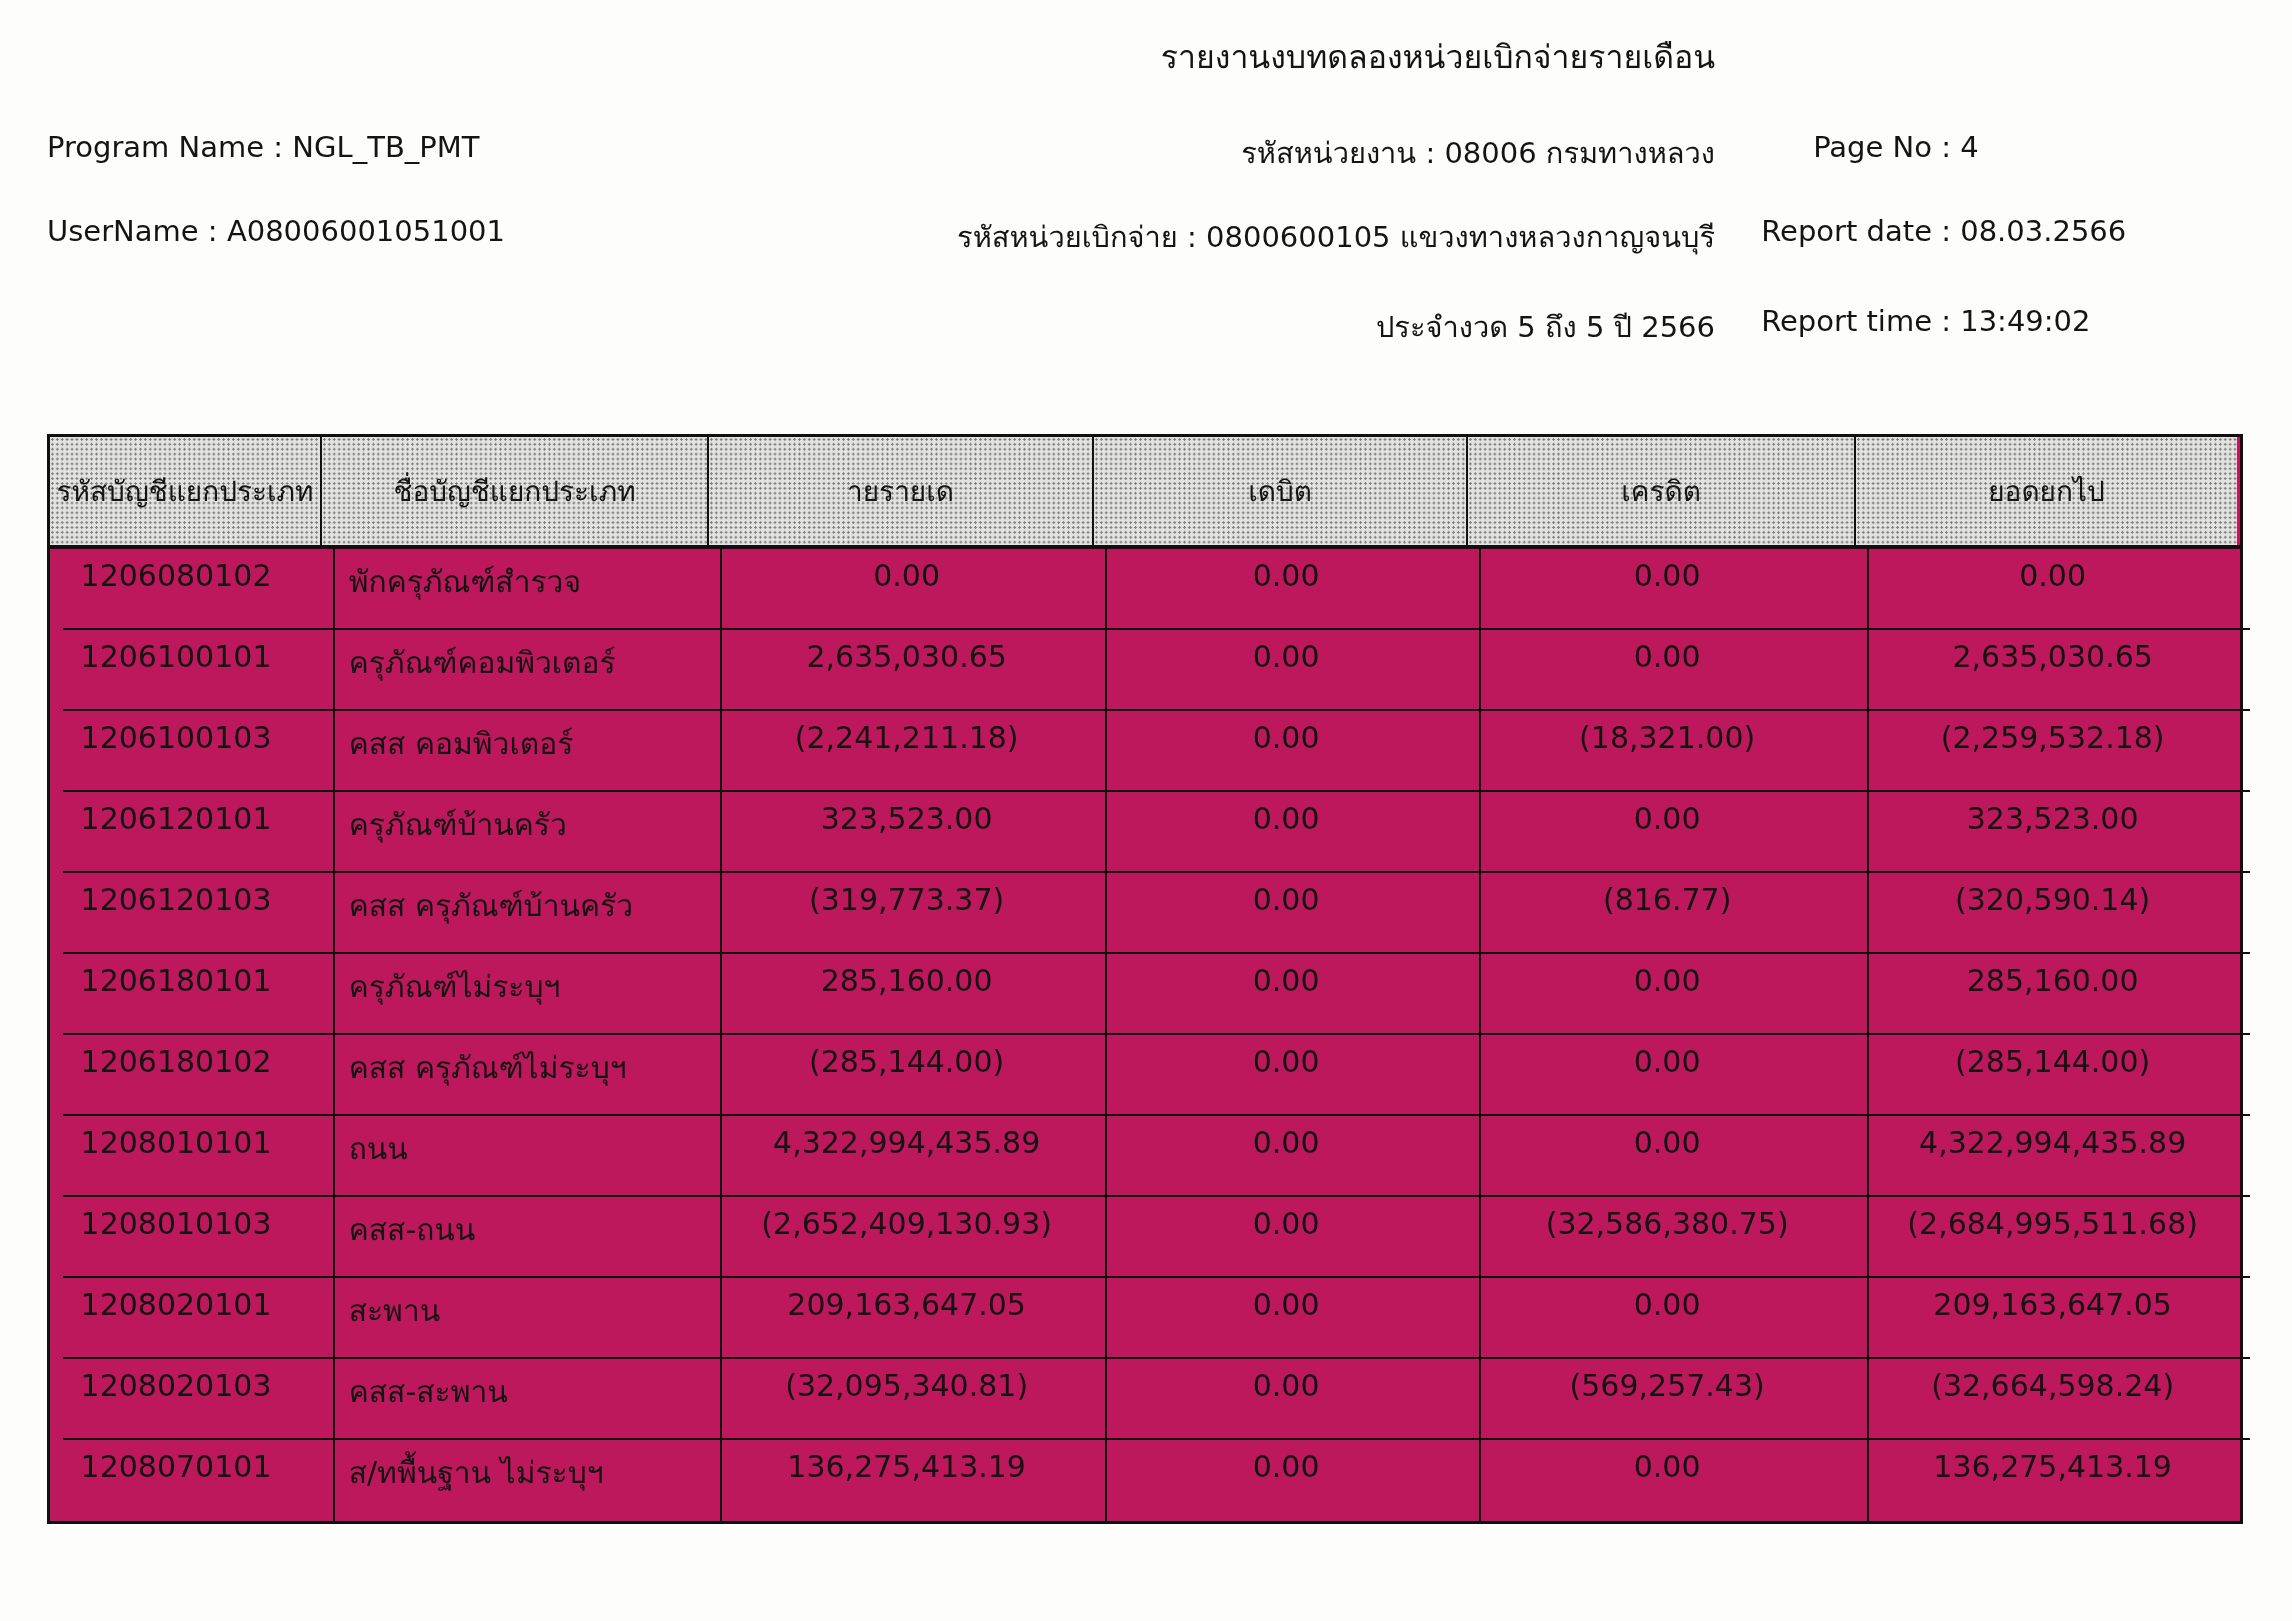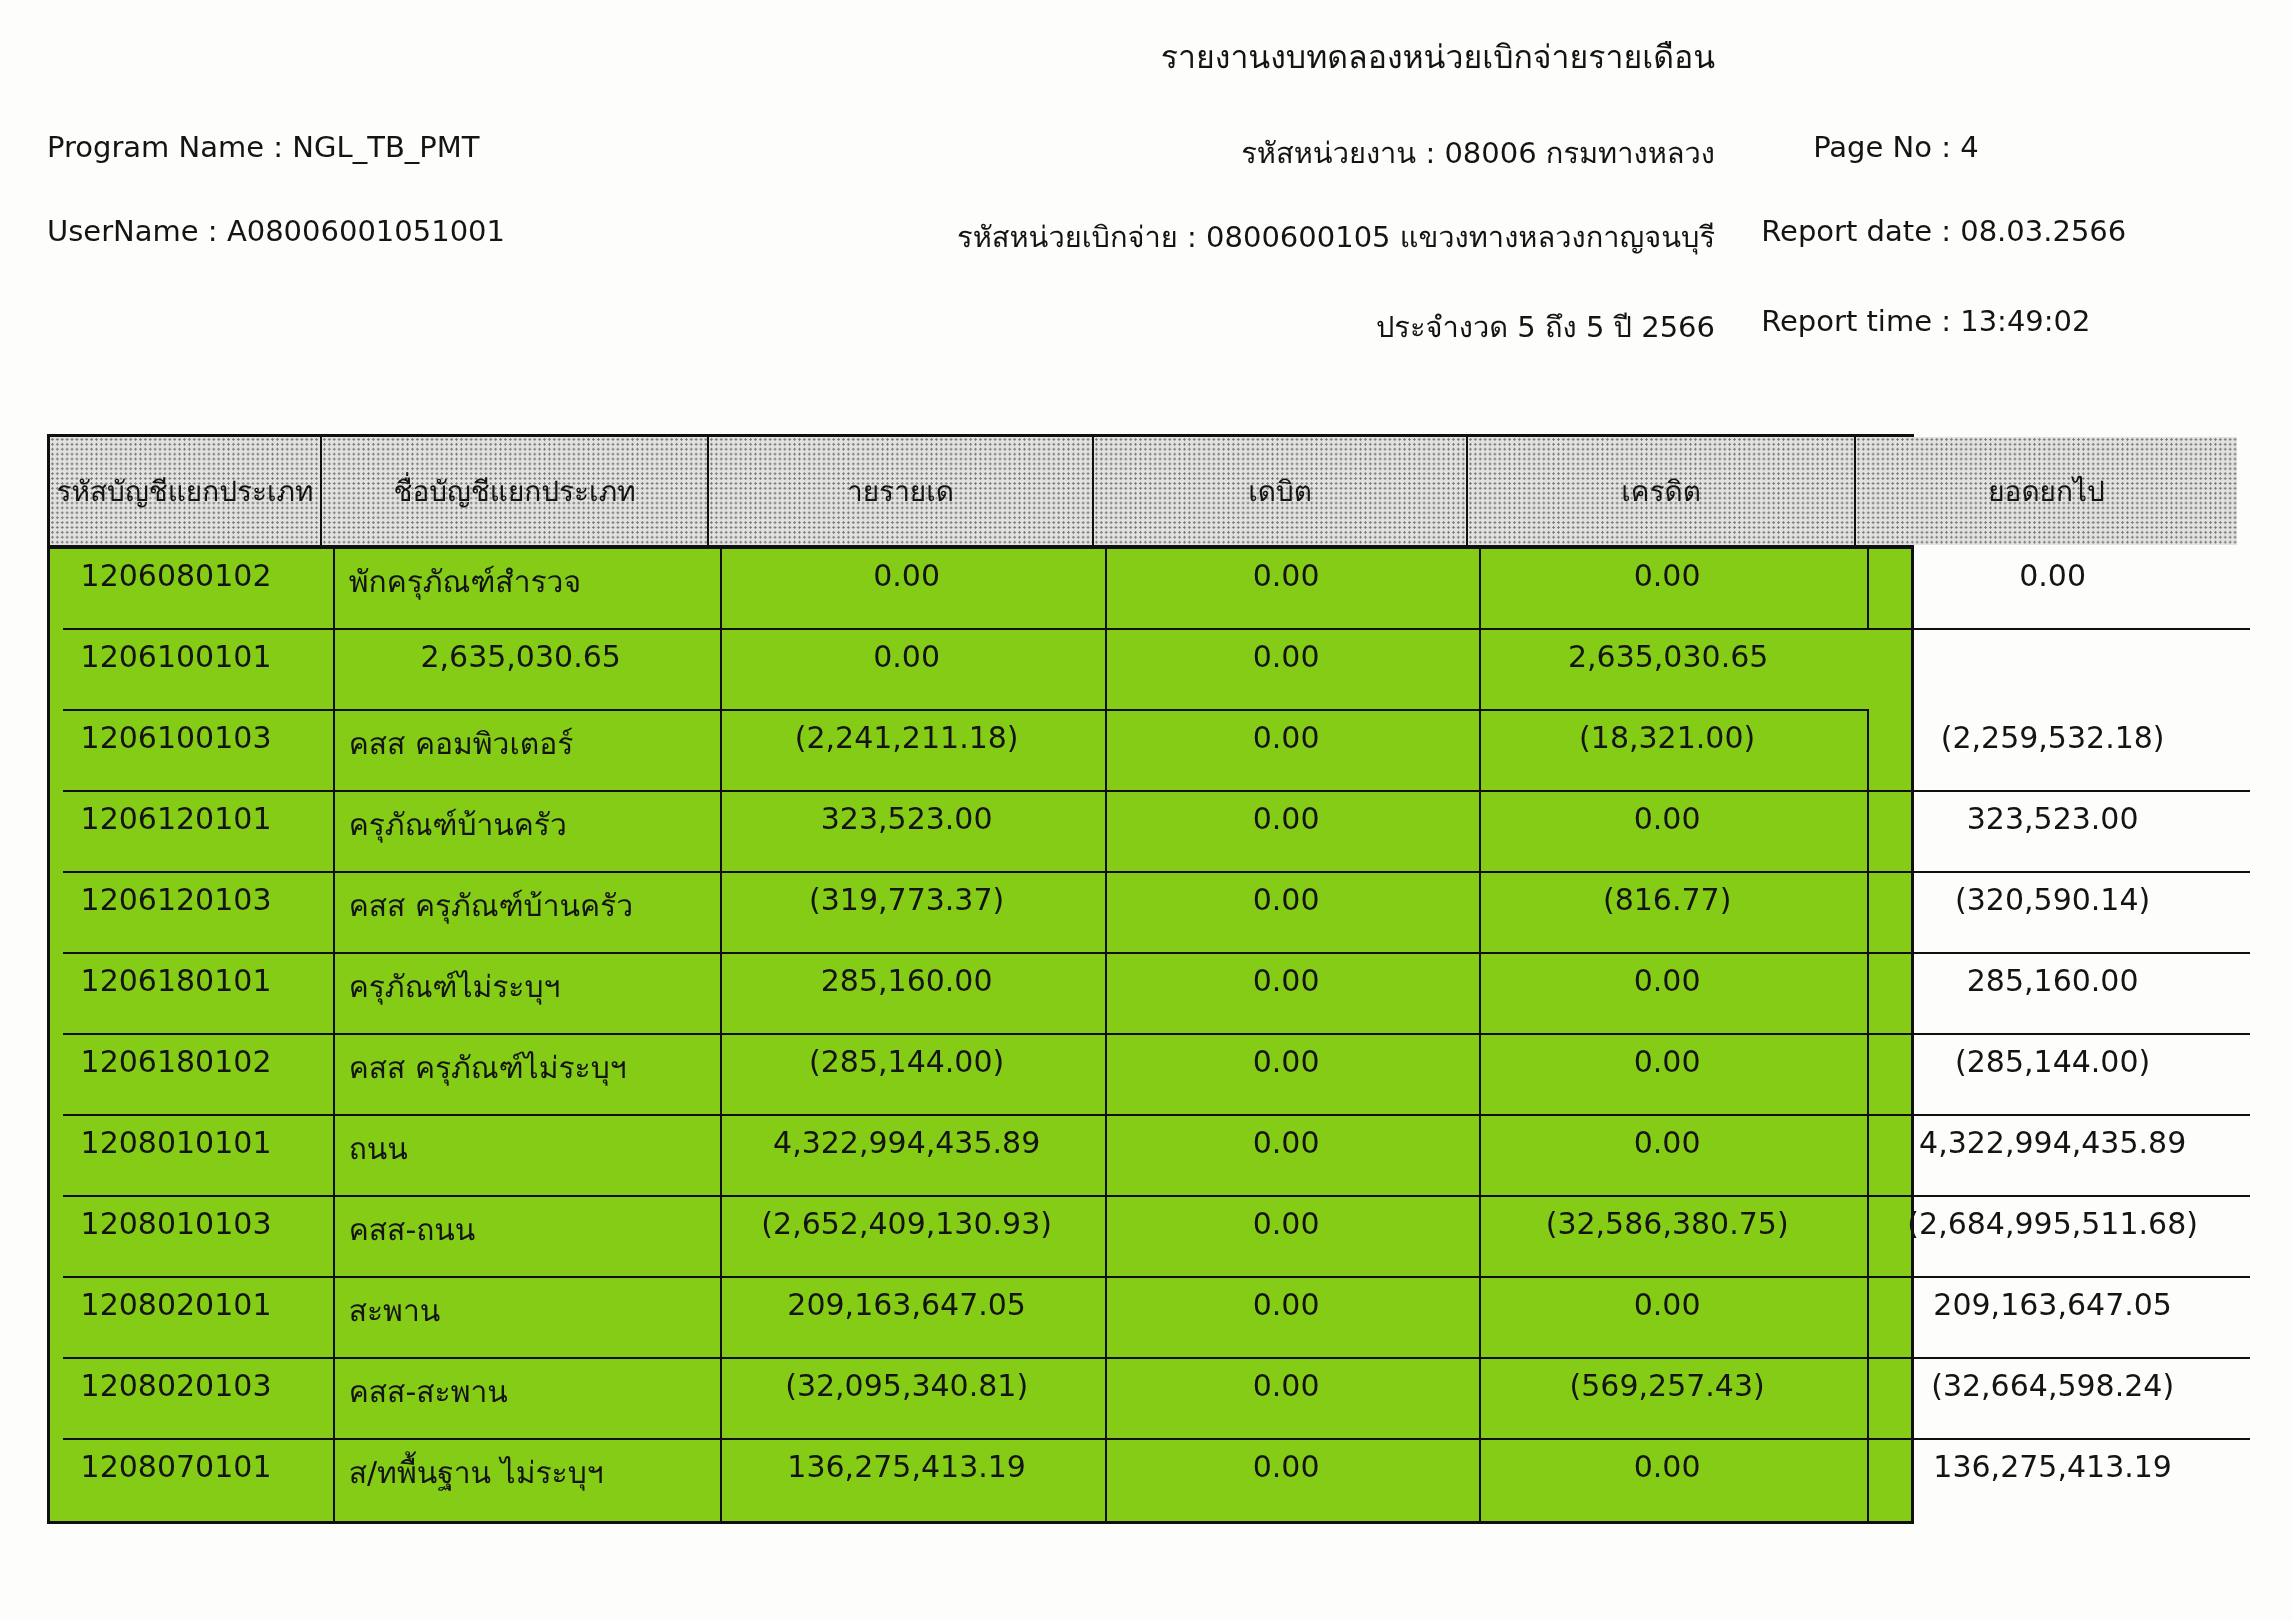--- a/index.html
+++ b/index.html
@@ -22,24 +22,24 @@
   .hdr-left-2 { left: 47px; top: 214px; }
   .hdr-center { left: 637px; width: 1078px; text-align: right; }
   .hc-1 { top: 130px; }
   .hc-2 { top: 214px; }
   .hc-3 { top: 304px; }
   .hdr-right { left: 1743px; }
   .hdr-right .lbl { display: inline-block; width: 208px; }
   .hdr-right .val { display: inline-block; }
 
   .tbl {
-    left: 47px; top: 434px; width: 1867px;
+    left: 47px; top: 434px; width: 2196px;
     border: 3.9px solid #101010;
     box-sizing: border-box;
-    background: #84cc16;
+    background: #be185d;
   }
   .thead, .trow {
     display: grid;
     grid-template-columns: 272px 387px 385px 374px 388px 381px;
   }
   .thead { height: 108px; border-bottom: 4.9px solid #101010; }
   .trow { height: 81px; padding-left: 13px; }
   .cell {
     box-sizing: border-box;
     border-right: 2.9px solid #101010;
@@ -106,20 +106,21 @@
     <div class="cell c-code">1206080102</div>
     <div class="cell c-name">พักครุภัณฑ์สำรวจ</div>
     <div class="cell c-num">0.00</div>
     <div class="cell c-num">0.00</div>
     <div class="cell c-num">0.00</div>
     <div class="cell c-num">0.00</div>
   </div>
 
   <div class="trow">
     <div class="cell c-code">1206100101</div>
+    <div class="cell c-name">ครุภัณฑ์คอมพิวเตอร์</div>
     <div class="cell c-num">2,635,030.65</div>
     <div class="cell c-num">0.00</div>
     <div class="cell c-num">0.00</div>
     <div class="cell c-num">2,635,030.65</div>
   </div>
 
   <div class="trow">
     <div class="cell c-code">1206100103</div>
     <div class="cell c-name">คสส คอมพิวเตอร์</div>
     <div class="cell c-num">(2,241,211.18)</div>

